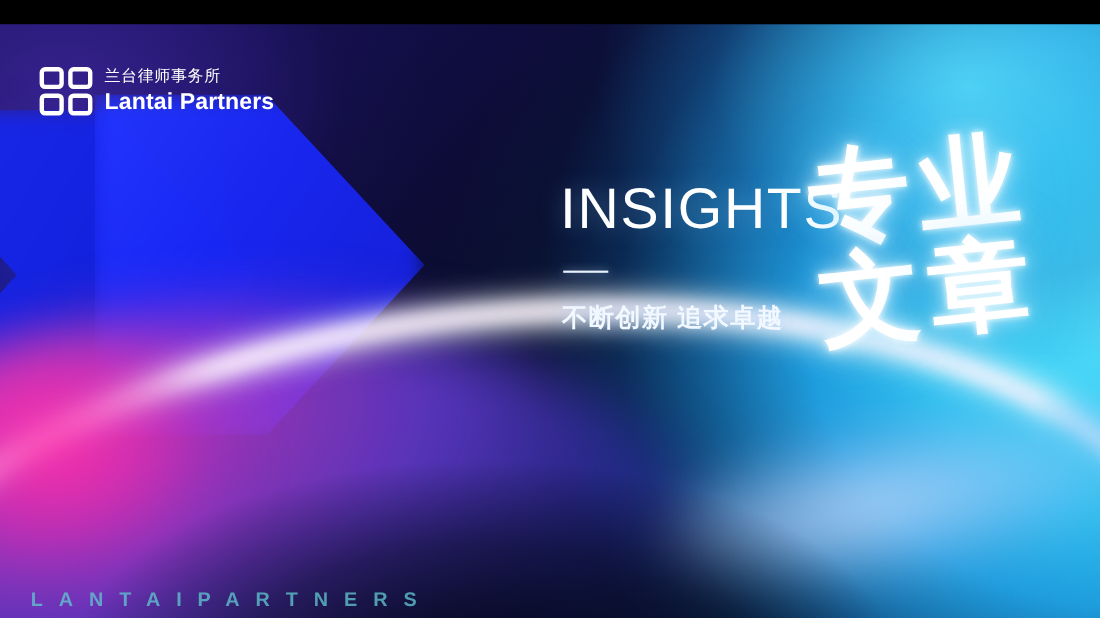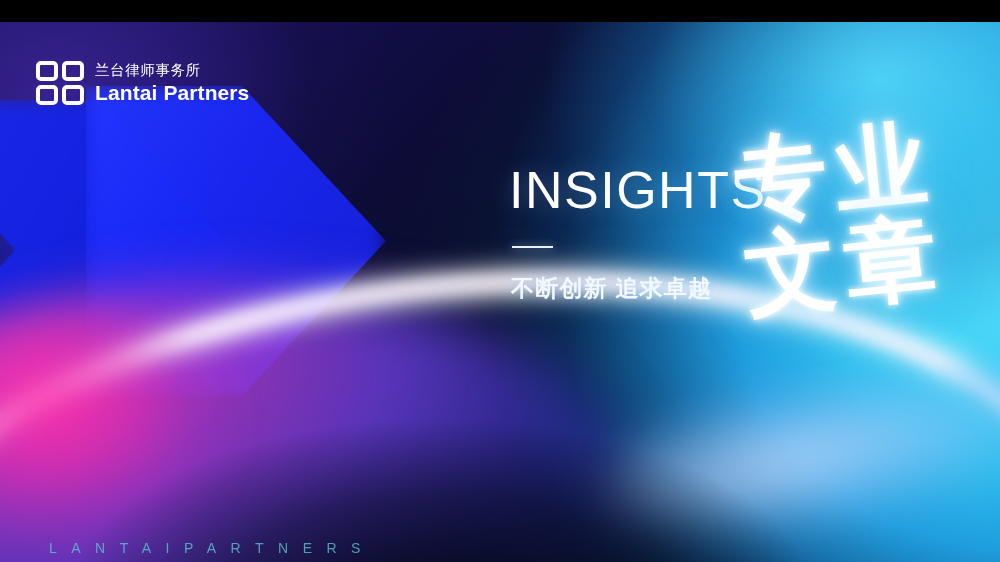--- a/index.html
+++ b/index.html
@@ -266,24 +266,24 @@
     text-shadow:
       0 0 6px rgba(255,255,255,0.95),
       0 0 16px rgba(225,248,255,0.85),
       0 0 34px rgba(170,230,255,0.65),
       0 0 56px rgba(120,205,250,0.40);
   }
 
   
   .footer-mark {
     position: absolute;
-    left: 49px;
+    left: 28px;
     bottom: 28px;
-    font-size: 14px;
-    font-weight: 400;
+    font-size: 18px;
+    font-weight: 700;
     letter-spacing: 14.5px;
     color: rgba(96,196,206,0.78);
     white-space: nowrap;
   }
 </style>
 </head>
 <body>
 
 <div id="slide">
 

